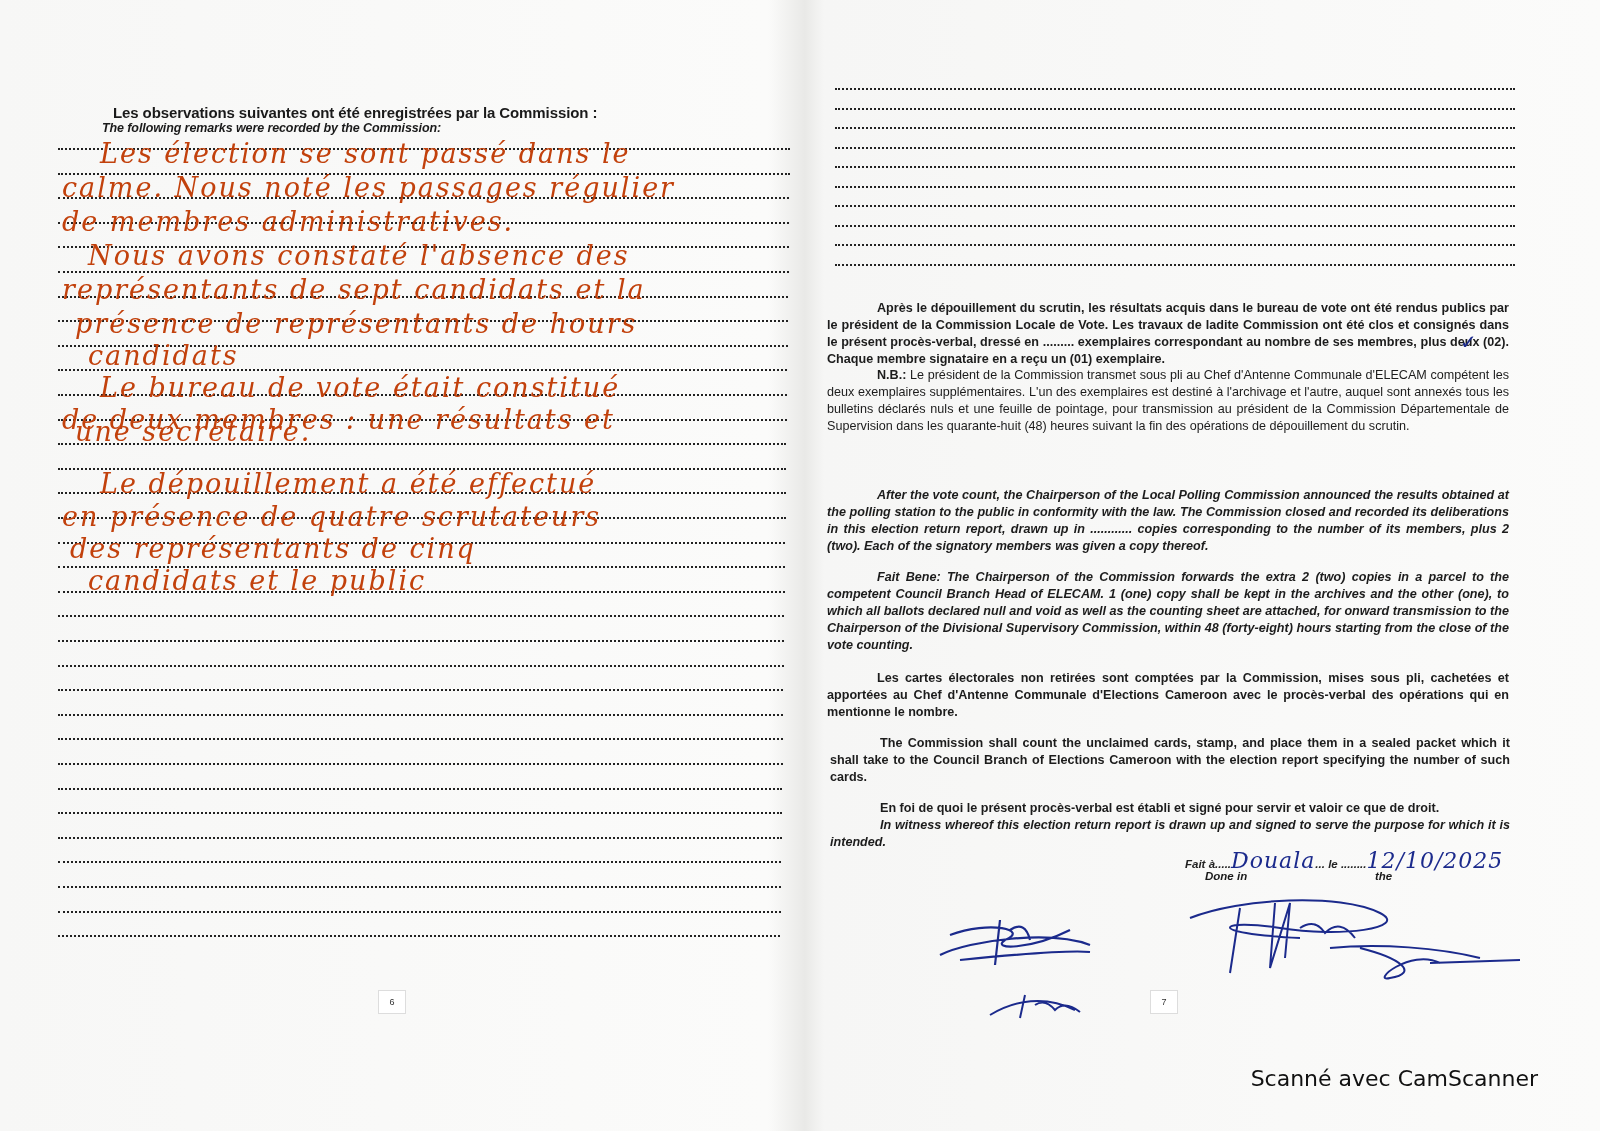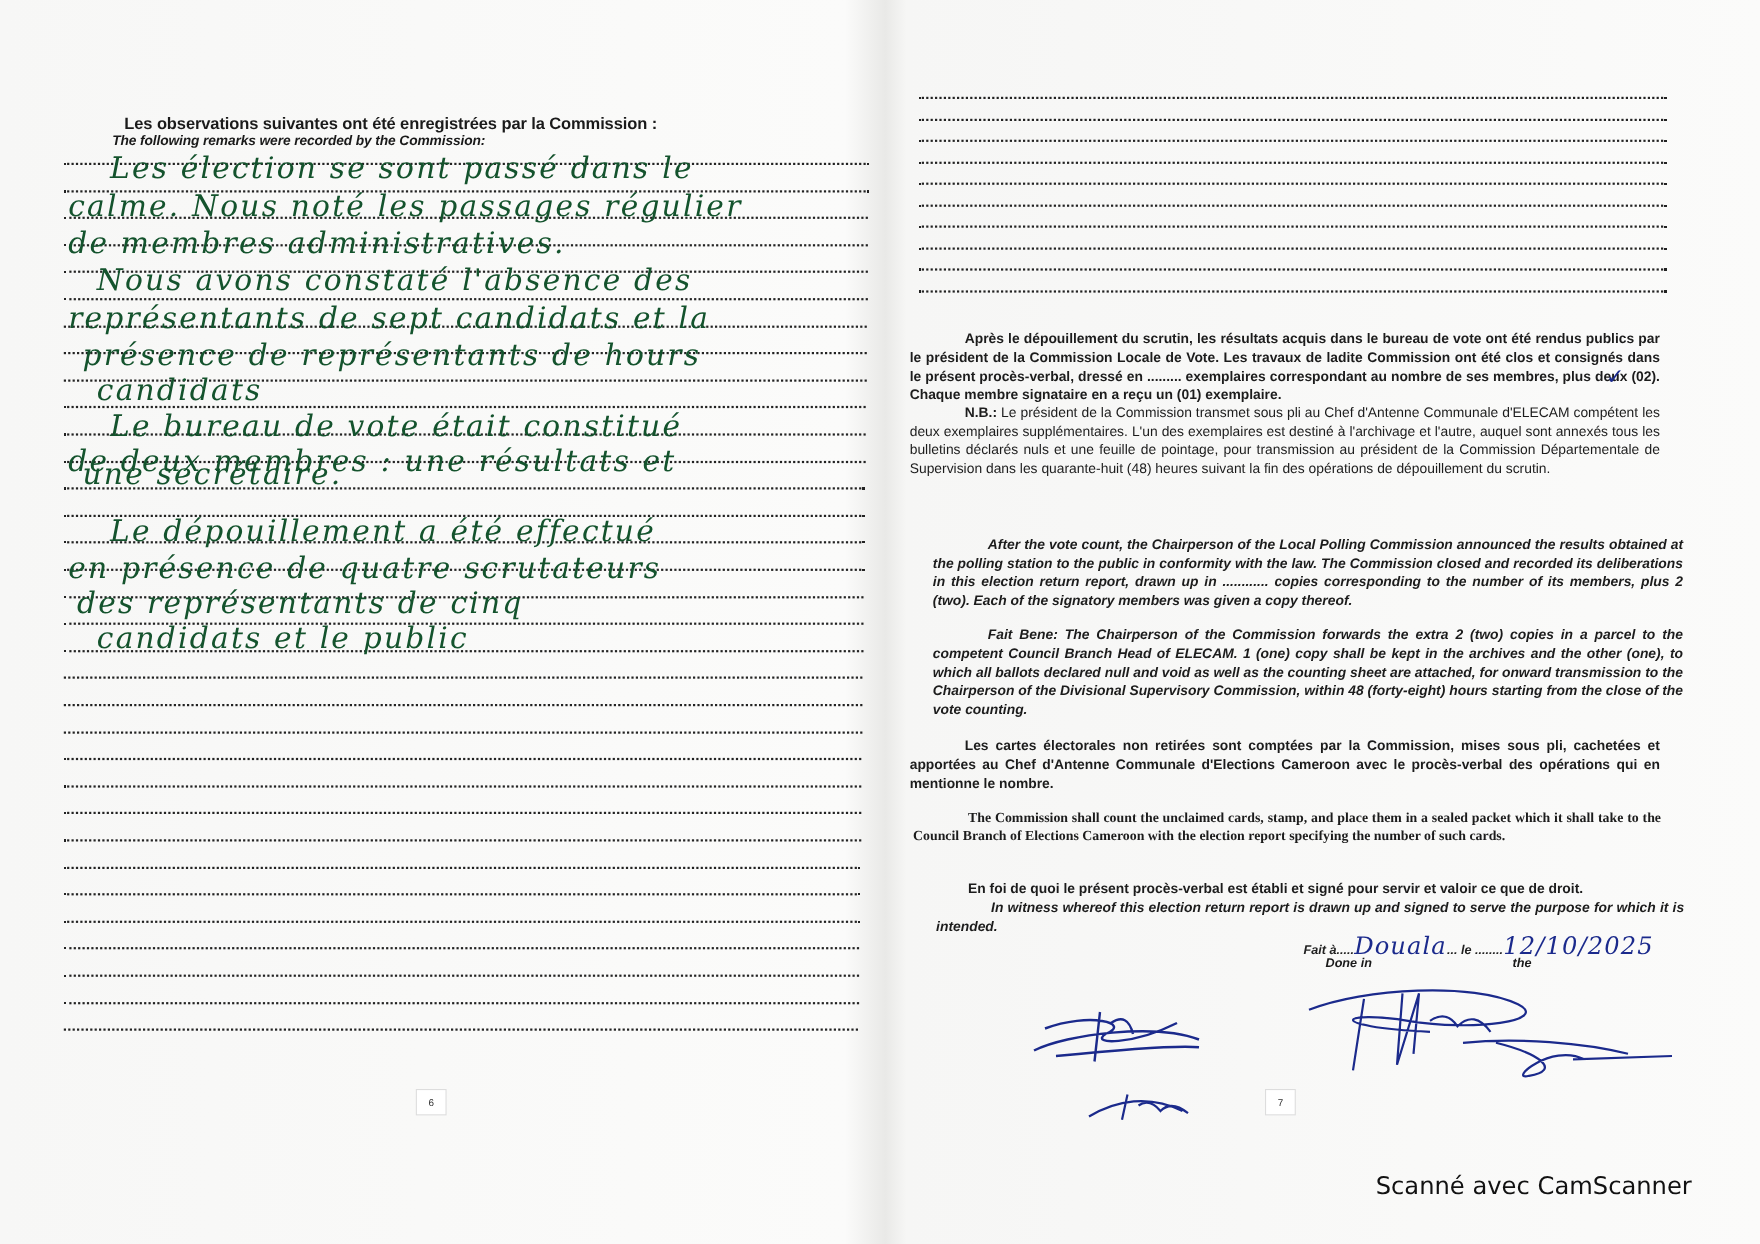--- a/index.html
+++ b/index.html
@@ -15,31 +15,31 @@
     .heading-fr { position: absolute; left: 73px; top: 84px; font-size: 15px; font-weight: bold; letter-spacing: -0.1px; }
     .heading-en { position: absolute; left: 77px; top: 102px; font-size: 12.5px; font-weight: bold; font-style: italic; letter-spacing: -0.1px; }
 
     .dotline {
       position: absolute; height: 0;
       border-bottom: 2px dotted #222;
     }
 
     .handwriting {
       position: absolute; font-family: "DejaVu Serif", serif; font-style: italic;
-      color: #14532d; font-size: 27px; white-space: nowrap; letter-spacing: 2px;
+      color: #c2410c; font-size: 27px; white-space: nowrap; letter-spacing: 2px;
       transform-origin: left bottom;
     }
 
     .page-num {
       position: absolute; width: 26px; height: 22px; border: 1px solid #ddd; background: #fff;
       font-size: 9px; text-align: center; line-height: 22px; color: #333;
     }
 
     .para { position: absolute; font-size: 12.6px; line-height: 17px; text-align: justify; font-weight: bold; color: #1c1c1c; }
-    .para.it { font-style: italic; margin-left: 21px; }
+    .para.it { font-style: italic; }
     .indent { display: inline-block; width: 50px; }
 
     .fait-line { position: absolute; font-size: 11.5px; font-style: italic; font-weight: bold; color: #222; }
     .fill { font-family: "DejaVu Serif", serif; font-style: italic; color: #1b2a8c; font-size: 22px; font-weight: normal; letter-spacing: 1px; }
     .done-label { position: absolute; font-size: 11.5px; font-style: italic; font-weight: bold; }
 
     .sig { position: absolute; }
     .footer-brand { position: absolute; right: 62px; bottom: 40px; font-size: 22px; color: #111; font-family: "DejaVu Sans", sans-serif; }
     .tick { position: absolute; color: #1b2a8c; font-size: 20px; }
   </style>
@@ -137,21 +137,21 @@
 
   <div class="para it" style="left:827px;top:569px;width:682px;">
     <span class="indent"></span><span>Fait Bene:</span>
     <span>The Chairperson of the Commission forwards the extra 2 (two) copies in a parcel to the competent Council Branch Head of ELECAM. 1 (one) copy shall be kept in the archives and the other (one), to which all ballots declared null and void as well as the counting sheet are attached, for onward transmission to the Chairperson of the Divisional Supervisory Commission, within 48 (forty-eight) hours starting from the close of the vote counting.</span>
   </div>
 
   <div class="para" style="left:827px;top:670px;width:682px;">
     <span class="indent"></span><span>Les cartes électorales non retirées sont comptées par la Commission, mises sous pli, cachetées et apportées au Chef d'Antenne Communale d'Elections Cameroon avec le procès-verbal des opérations qui en mentionne le nombre.</span>
   </div>
 
-  <div class="para" style="left:830px;top:735px;width:680px;font-family:Liberation Serif, serif;">
+  <div class="para" style="left:830px;top:735px;width:680px;">
     <span class="indent"></span><span>The Commission shall count the unclaimed cards, stamp, and place them in a sealed packet which it shall take to the Council Branch of Elections Cameroon with the election report specifying the number of such cards.</span>
   </div>
 
   <div class="para" style="left:830px;top:800px;width:680px;">
     <span class="indent"></span><span>En foi de quoi le présent procès-verbal est établi et signé pour servir et valoir ce que de droit.</span>
   </div>
 
   <div class="para it" style="left:830px;top:817px;width:680px;">
     <span class="indent"></span><span>In witness whereof this election return report is drawn up and signed to serve the purpose for which it is intended.</span>
   </div>

